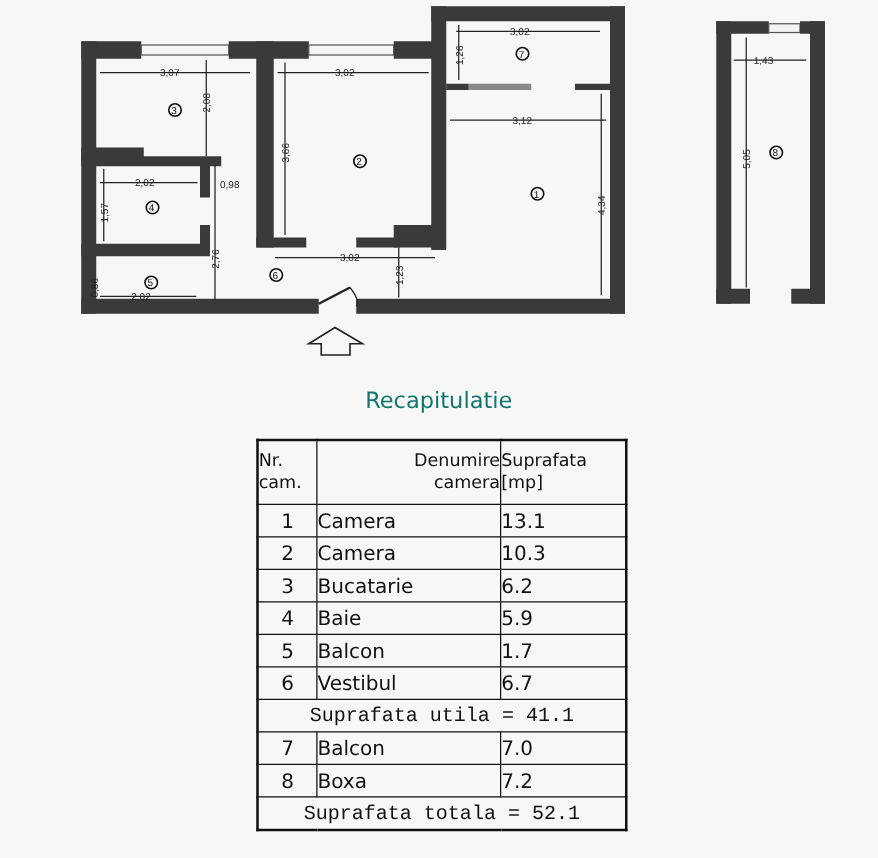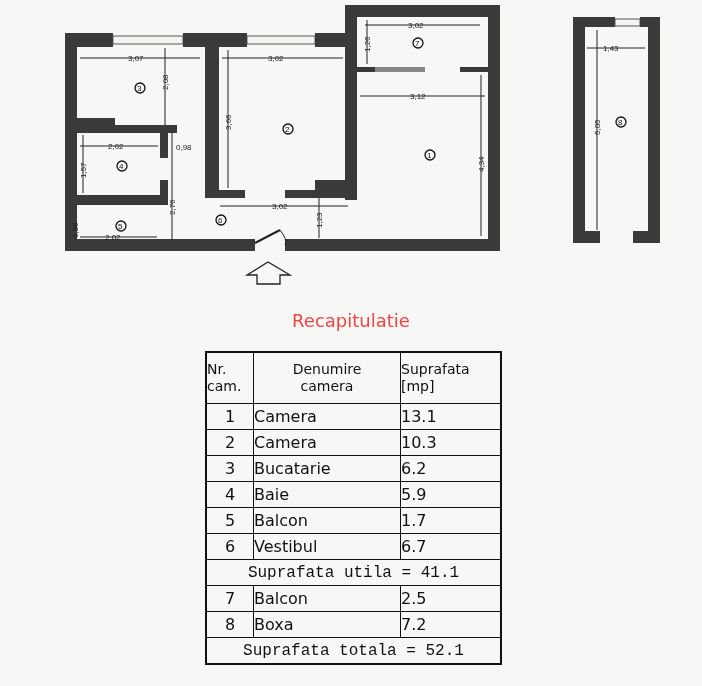--- a/index.html
+++ b/index.html
@@ -4,26 +4,26 @@
 <style>
   html,body{margin:0;padding:0;}
   body{width:702px;height:686px;background:#f7f7f5;position:relative;overflow:hidden;font-family:"DejaVu Sans",sans-serif;color:#111;}
   .plan{position:absolute;left:0;top:0;width:702px;height:290px;}
   .wall{fill:#3a3a3a;}
   .win{fill:#f4f4f4;stroke:#555;stroke-width:1;}
   .dim{stroke:#222;stroke-width:1;fill:none;}
   .dimtxt{font-family:"Liberation Sans",sans-serif;font-size:8px;fill:#222;}
   .rnum{font-family:"Liberation Sans",sans-serif;font-size:8px;fill:#111;}
   .rcirc{fill:none;stroke:#111;stroke-width:1.3;}
-  .title{position:absolute;left:0;width:702px;top:310px;text-align:center;font-size:18px;font-family:"DejaVu Sans",sans-serif;color:#ef4444;}
+  .title{position:absolute;left:0;width:702px;top:310px;text-align:center;font-size:18px;font-family:"DejaVu Sans",sans-serif;color:#0f766e;}
   table.recap{position:absolute;left:205px;top:351px;width:297px;border-collapse:collapse;font-family:"DejaVu Sans",sans-serif;border:2.5px solid #111;}
   table.recap th, table.recap td{border:1.5px solid #111;padding:0;height:25px;font-size:16px;}
   table.recap th{font-weight:normal;font-size:14px;height:50px;line-height:17px;}
   th.c1{width:44px;text-align:left;padding-left:2px;margin-top:28px;}
-  th.c2{width:146px;text-align:center;}
+  th.c2{width:146px;text-align:right;}
   th.c3{text-align:left;}
   td.n{text-align:center;width:46px;}
   td.name{padding-left:16px;text-align:left;}
   td.val{padding-left:14px;text-align:left;}
   td.sum{text-align:center;font-family:Liberation Mono, monospace;}
 </style>
 </head>
 <body>
 
 <svg class="plan" viewBox="0 0 702 290" xmlns="http://www.w3.org/2000/svg">
@@ -195,21 +195,21 @@
         <td class="n">6</td>
         <td class="name">Vestibul</td>
         <td class="val">6.7</td>
       </tr>
     <tr>
         <td class="sum" colspan="3">Suprafata utila = 41.1</td>
       </tr>
     <tr>
         <td class="n">7</td>
         <td class="name">Balcon</td>
-        <td class="val">2.5</td>
+        <td class="val">7.0</td>
       </tr>
     <tr>
         <td class="n">8</td>
         <td class="name">Boxa</td>
         <td class="val">7.2</td>
       </tr>
     <tr>
         <td class="sum" colspan="3">Suprafata totala = 52.1</td>
       </tr>
   </tbody>

